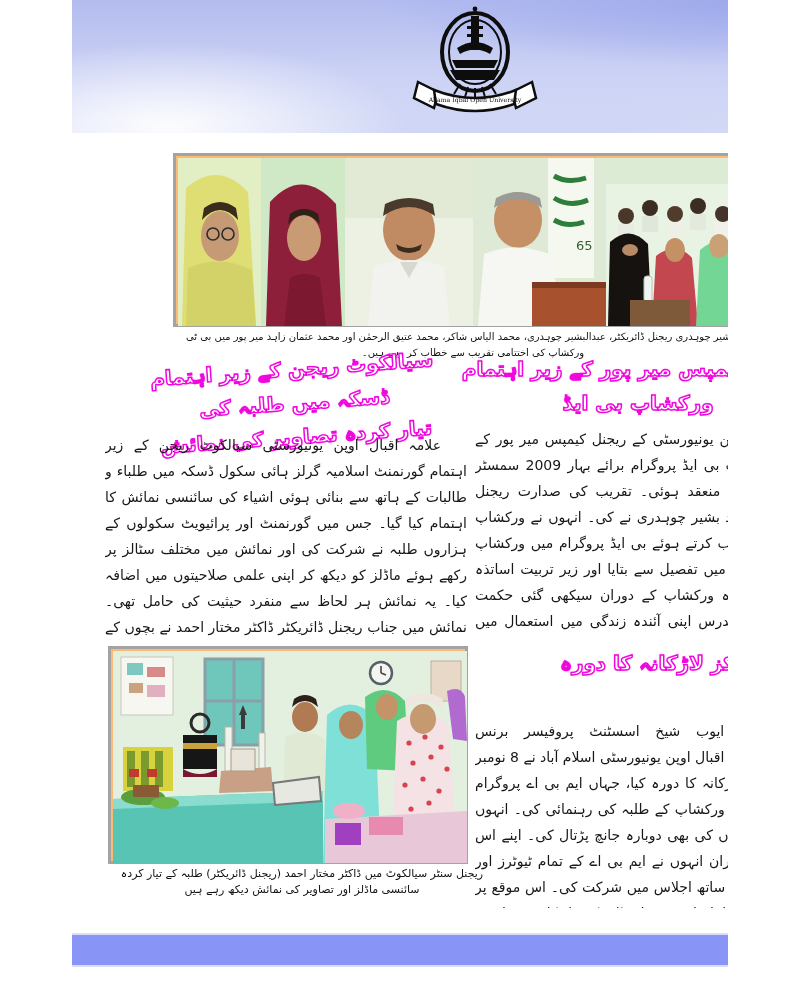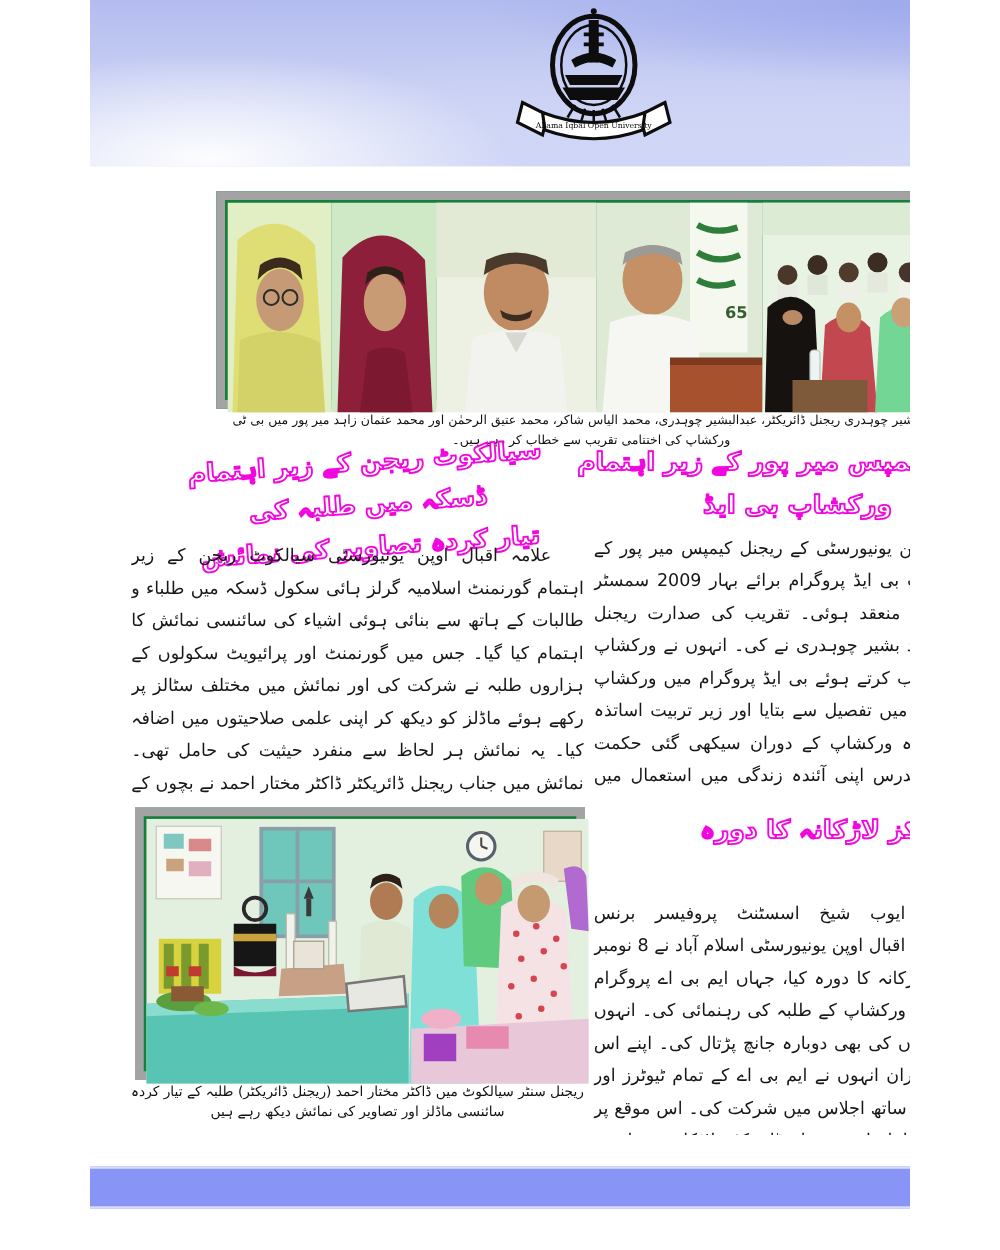--- a/index.html
+++ b/index.html
@@ -31,21 +31,21 @@
     border:2px solid #9c5a55;
     box-shadow: inset 0 0 0 2px rgba(255,255,255,.55), 0 1px 2px rgba(0,0,0,.25);
     display:flex; align-items:center; justify-content:center;
   }
   .badge-circle span {
     font-family:"Liberation Sans", sans-serif; font-weight:bold;
     font-size:21px; color:#111;
   }
   
   figure.photo {
-    position:absolute; background:#15803d; border:7px solid #a3a3a3; padding:2px;font-weight:bold;
+    position:absolute; background:#fdba74; border:3px solid #a3a3a3; padding:2px;
   }
   figure.photo svg { display:block; }
   .caption {
     position:absolute; direction:rtl; text-align:center; color:#111;
     font-size:10px; line-height:16px;
   }
   
   .headline {
     position:absolute; direction:rtl; text-align:center;
     font-weight:bold; font-size:20px; line-height:34px;
@@ -274,16 +274,16 @@
         <ellipse cx="30" cy="146" rx="22" ry="8" fill="#5a9e3e"></ellipse>
         <ellipse cx="52" cy="152" rx="14" ry="6" fill="#6cb84a"></ellipse>
         <rect x="20" y="134" width="26" height="12" fill="#8a5a34"></rect>
         <path d="M212 168 L354 160 L354 212 L212 212 Z" fill="#e8c8d8"></path>
         <rect x="222" y="172" width="26" height="22" fill="#a040c0"></rect>
         <rect x="256" y="166" width="34" height="18" fill="#e88ab0"></rect>
         <ellipse cx="236" cy="160" rx="16" ry="8" fill="#f0b0c8"></ellipse>
       </g>
     </svg>
   </figure>
-  <div class="caption" style="left:28px; top:866px; width:372px; font-size:11px;">ریجنل سنٹر سیالکوٹ میں ڈاکٹر مختار احمد (ریجنل ڈائریکٹر) طلبہ کے تیار کردہ سائنسی ماڈلز اور تصاویر کی نمائش دیکھ رہے ہیں</div>
+  <div class="caption" style="left:44px; top:866px; width:372px; font-size:11px;">ریجنل سنٹر سیالکوٹ میں ڈاکٹر مختار احمد (ریجنل ڈائریکٹر) طلبہ کے تیار کردہ سائنسی ماڈلز اور تصاویر کی نمائش دیکھ رہے ہیں</div>
 
   <div class="footer-band"></div>
 </div>
 
 </body></html>

